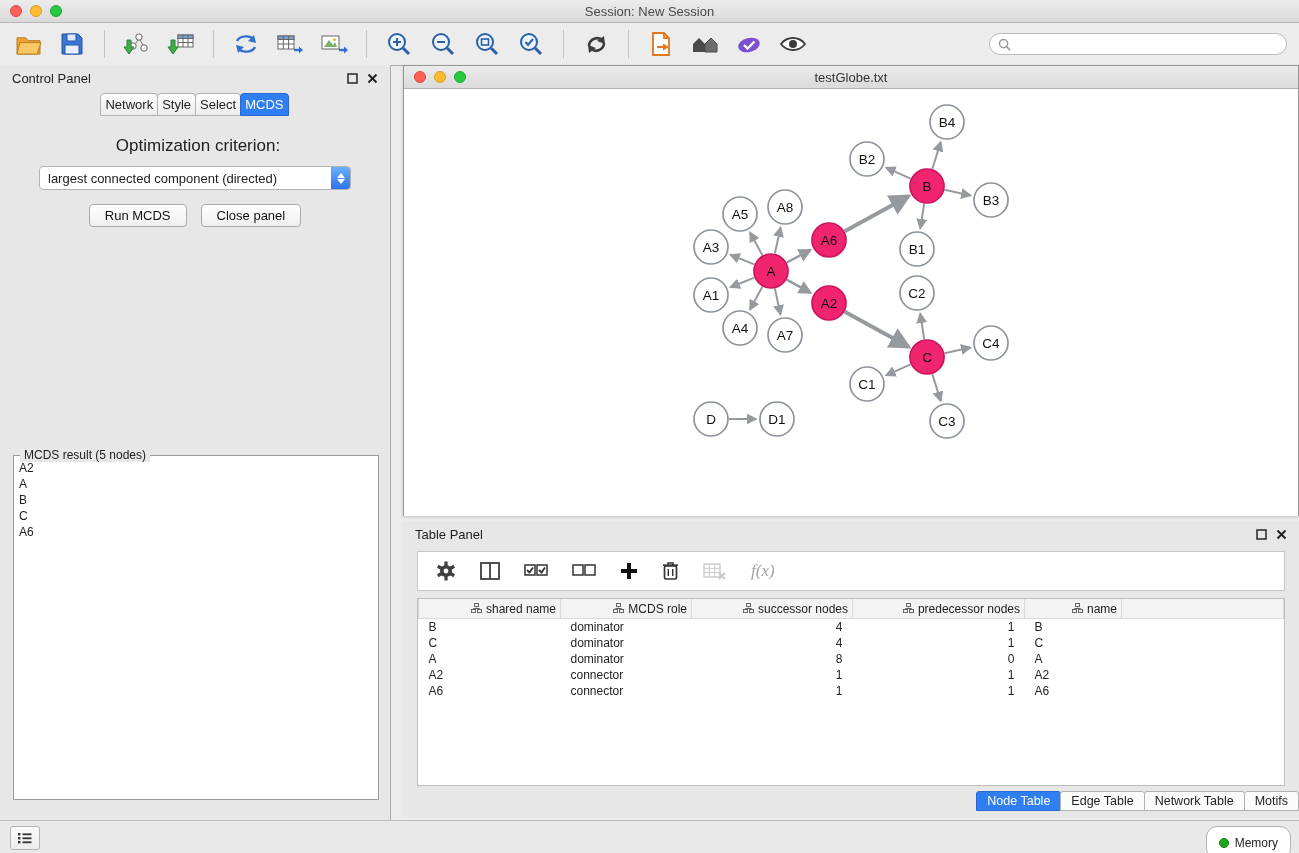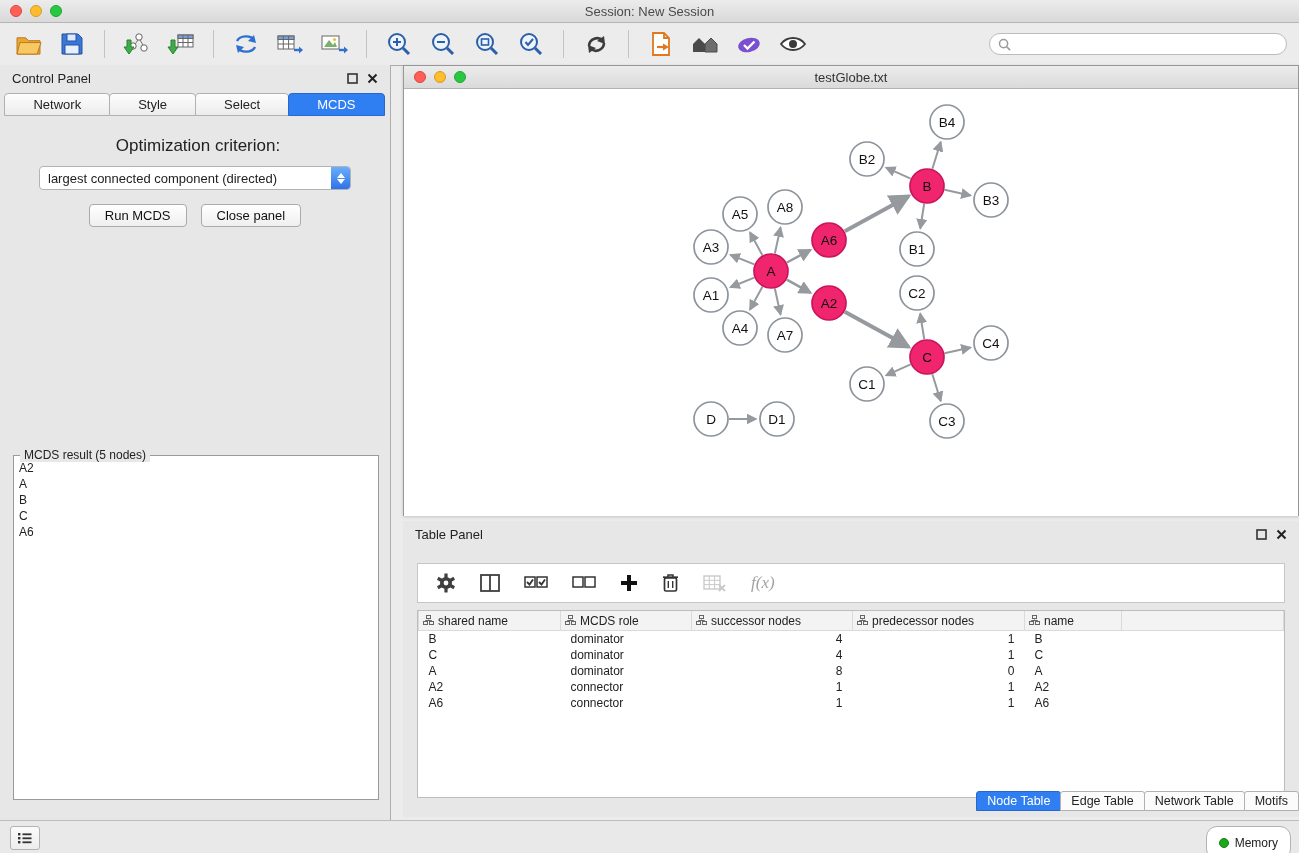--- a/index.html
+++ b/index.html
@@ -24,21 +24,21 @@
   .tb-sep{width:1px;height:28px;background:#c3c3c3;margin:0 4px;}
   .search{margin-left:auto;width:298px;height:22px;background:#fff;border:1px solid #bcbcbc;border-radius:12px;
     display:flex;align-items:center;padding:0 8px;gap:5px;box-sizing:border-box;}
   .search input{border:none;outline:none;flex:1;font-size:12px;font-family:inherit;background:transparent;}
   
   .control-panel{position:absolute;left:0;top:65px;width:391px;height:755px;background:#e7e7e7;
     border-right:1px solid #adadad;box-sizing:border-box;}
   .panel-head{height:26px;display:flex;align-items:center;padding:0 12px;font-size:13px;color:#222;gap:28px;}
   .win-btns{margin-left:auto;display:flex;gap:9px;align-items:center;}
   .cp-tabs{display:flex;justify-content:center;margin-top:2px;}
-  .tab{border:1px solid #b1b1b1;background:linear-gradient(#fdfdfd,#ececec);padding:3px 28px;
+  .tab{border:1px solid #b1b1b1;background:linear-gradient(#fdfdfd,#ececec);padding:3px 4px;
     font-size:13px;margin-left:-1px;color:#222;border-radius:4px 4px 0 0;}
   .tab.active{background:#2f7ff3;border-color:#2668cf;color:#fff;}
   .cp-body{text-align:center;padding-top:20px;}
   .opt-label{font-size:17px;margin-bottom:10px;padding-left:6px;}
   .dropdown{margin:0 auto;width:312px;height:24px;background:#fff;border:1px solid #b3b3b3;border-radius:4px;
     display:flex;align-items:center;box-sizing:border-box;overflow:hidden;}
   .dd-text{flex:1;text-align:left;padding-left:8px;font-size:13px;white-space:nowrap;}
   .dd-step{width:19px;height:100%;background:linear-gradient(#6aaefc,#2e72ea);display:flex;flex-direction:column;
     align-items:center;justify-content:center;gap:1px;}
   .dd-step svg{display:block;}
@@ -52,29 +52,29 @@
   
   .net-win{position:absolute;left:403px;top:65px;width:896px;height:451px;background:#fff;
     border:1px solid #979797;box-sizing:border-box;box-shadow:0 1px 3px rgba(0,0,0,.18);}
   .net-title{height:22px;background:linear-gradient(#ececec,#dadada);border-bottom:1px solid #b2b2b2;
     display:flex;align-items:center;justify-content:center;position:relative;font-size:13px;color:#333;}
   .net-canvas{position:relative;width:894px;height:427px;background:#fff;}
   .net-canvas svg{position:absolute;left:0;top:0;}
   .graph-node text{fill:#111;font-family:"Liberation Sans",sans-serif;}
   
   .table-panel{position:absolute;left:403px;top:521px;width:896px;height:296px;background:#e7e7e7;box-sizing:border-box;}
-  .tp-inner{margin:16px 14px;}
+  .tp-inner{margin:4px 14px;}
   .tp-toolbar{height:40px;background:#fff;border:1px solid #c6c6c6;display:flex;align-items:center;
     gap:24px;padding:0 18px;margin-top:2px;box-sizing:border-box;}
   .fx{font-family:"Liberation Serif",serif;font-style:italic;font-size:17px;color:#a3a3a3;}
   .tbl-wrap{margin-top:7px;background:#fff;border:1px solid #bdbdbd;height:188px;overflow:hidden;box-sizing:border-box;}
   table.datatable{border-collapse:collapse;width:100%;font-size:12px;table-layout:fixed;}
   table.datatable th{background:#f3f3f3;border:1px solid #dadada;border-top:none;height:19px;
     font-weight:normal;font-size:12px;padding:0 4px;white-space:nowrap;overflow:hidden;}
-  table.datatable th .th-in{display:flex;align-items:center;gap:4px;justify-content:flex-start;}
+  table.datatable th .th-in{display:flex;align-items:center;gap:4px;justify-content:flex-end;}
   table.datatable td{height:16px;padding:0 10px;white-space:nowrap;overflow:hidden;}
   td.num{text-align:right;padding-right:22px;}
   .tp-tabs{position:absolute;bottom:6px;left:0;right:0;display:flex;justify-content:flex-end;}
   .tp-tabs .tab{font-size:12.5px;padding:2px 10px;border-radius:3px 3px 0 0;background:#fbfbfb;}
   .tp-tabs .tab.active{background:#2f7ff3;color:#fff;}
   
   .statusbar{position:absolute;left:0;bottom:0;width:100%;height:33px;background:#e9e9e9;
     border-top:1px solid #bdbdbd;box-sizing:border-box;}
   .sb-left{position:absolute;left:10px;top:5px;width:28px;height:22px;background:linear-gradient(#fbfbfb,#ededed);
     border:1px solid #b3b3b3;border-radius:3px;display:flex;align-items:center;justify-content:center;}

